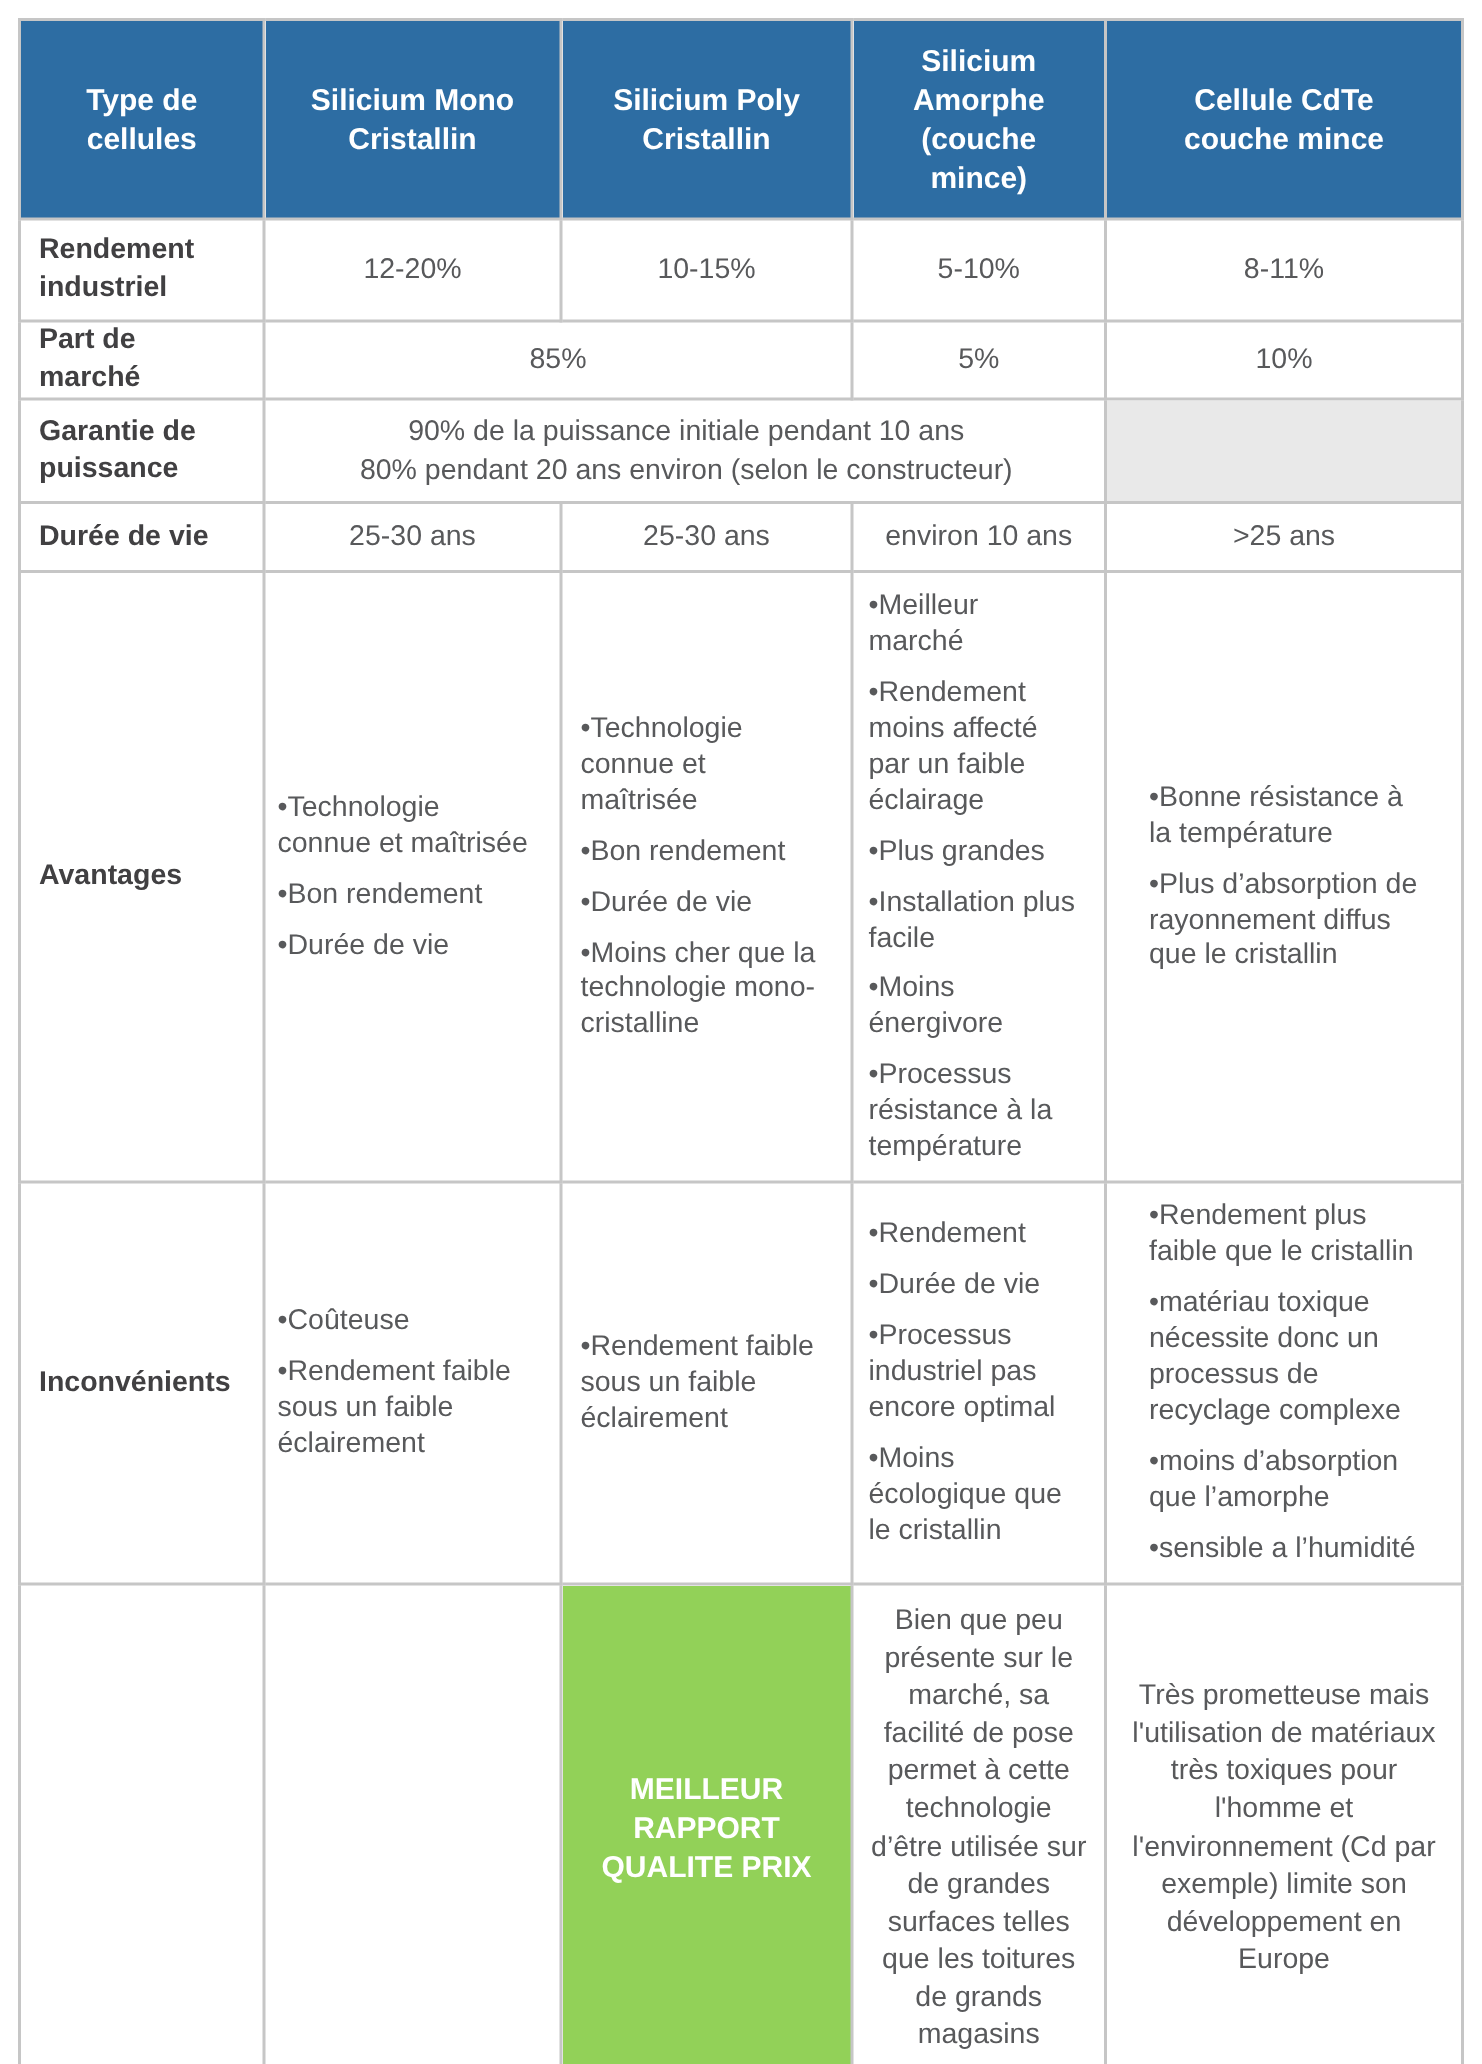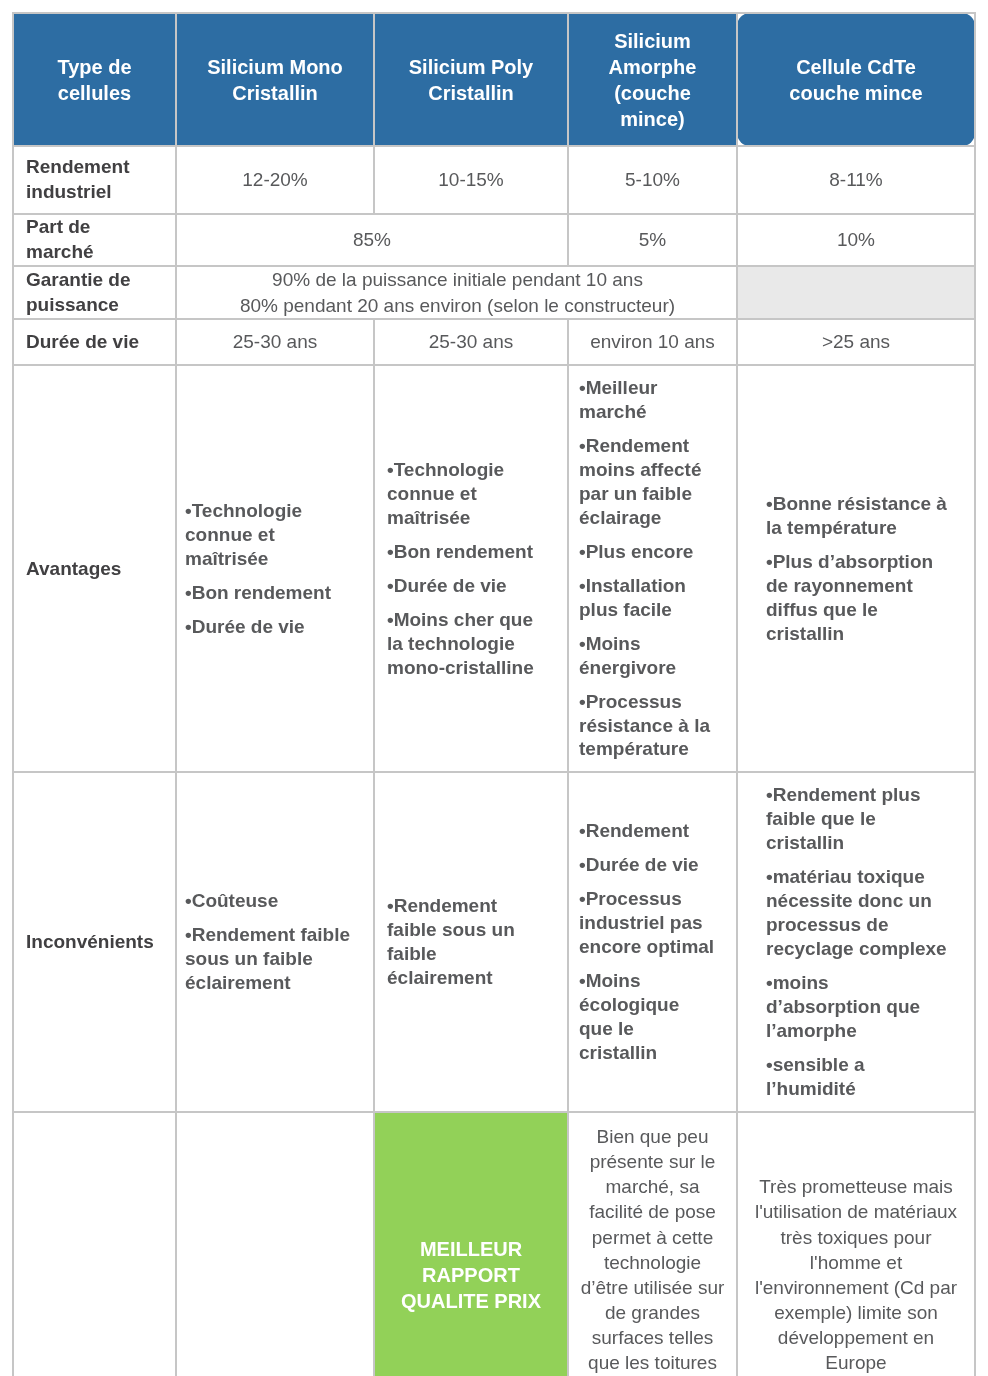--- a/index.html
+++ b/index.html
@@ -25,37 +25,37 @@
   
   col.c0 { width: 163px; }
   col.c1 { width: 198px; }
   col.c2 { width: 194px; }
   col.c3 { width: 169px; }
   col.c4 { width: 238px; }
   
   tr.r-head  { height: 133px; }
   tr.r-rend  { height: 68px; }
   tr.r-part  { height: 52px; }
-  tr.r-gara  { height: 53px; }
+  tr.r-gara  { height: 69px; }
   tr.r-dure  { height: 46px; }
   tr.r-avan  { height: 387px; }
   tr.r-inco  { height: 256px; }
   tr.r-conc  { height: 326px; }
   
   .cmp th {
     background: #2d6da3;
     color: #ffffff;
     font-size: 20px;
     font-weight: bold;
     line-height: 1.3;
     text-align: center;
     padding: 0 12px;
   }
   th.h3 { padding: 0 12px; }
-  th.h4 { padding: 0 28px; border-radius: 13px; }
+  th.h4 { padding: 0 28px; }
   
   td.lbl {
     font-weight: bold;
     color: #414042;
     font-size: 19px;
     line-height: 1.3;
     text-align: left;
     padding: 0 24px 0 12px;
   }
   
@@ -78,21 +78,21 @@
   td.bullets {
     color: #58595b;
     font-size: 19px;
     line-height: 1.26;
     text-align: left;
   }
   td.b-mono { padding: 0 20px 0 8px; }
   td.b-poly { padding: 0 22px 0 12px; }
   td.b-amor { padding: 0 19px 0 10px; }
   td.b-cdte { padding: 0 26px 0 28px; }
-  .bi { margin: 10px 0; font-weight: bold; }
+  .bi { margin: 10px 0; }
   .bi::before { content: "\2022"; }
   
   td.concl {
     color: #58595b;
     font-size: 19px;
     line-height: 1.32;
     text-align: center;
   }
   td.c-amor { padding: 0 10px; }
   td.c-cdte { padding: 0 14px; }
@@ -168,21 +168,21 @@
     </td>
     <td class="bullets b-poly">
       <div class="bi">Technologie connue et maîtrisée</div>
       <div class="bi">Bon rendement</div>
       <div class="bi">Durée de vie</div>
       <div class="bi">Moins cher que la technologie mono-cristalline</div>
     </td>
     <td class="bullets b-amor">
       <div class="bi">Meilleur marché</div>
       <div class="bi">Rendement moins affecté par un faible éclairage</div>
-      <div class="bi">Plus encore</div>
+      <div class="bi">Plus grandes</div>
       <div class="bi">Installation plus facile</div>
       <div class="bi">Moins énergivore</div>
       <div class="bi">Processus résistance à la température</div>
     </td>
     <td class="bullets b-cdte">
       <div class="bi">Bonne résistance à la température</div>
       <div class="bi">Plus d’absorption de rayonnement diffus que le cristallin</div>
     </td>
   </tr>
 

